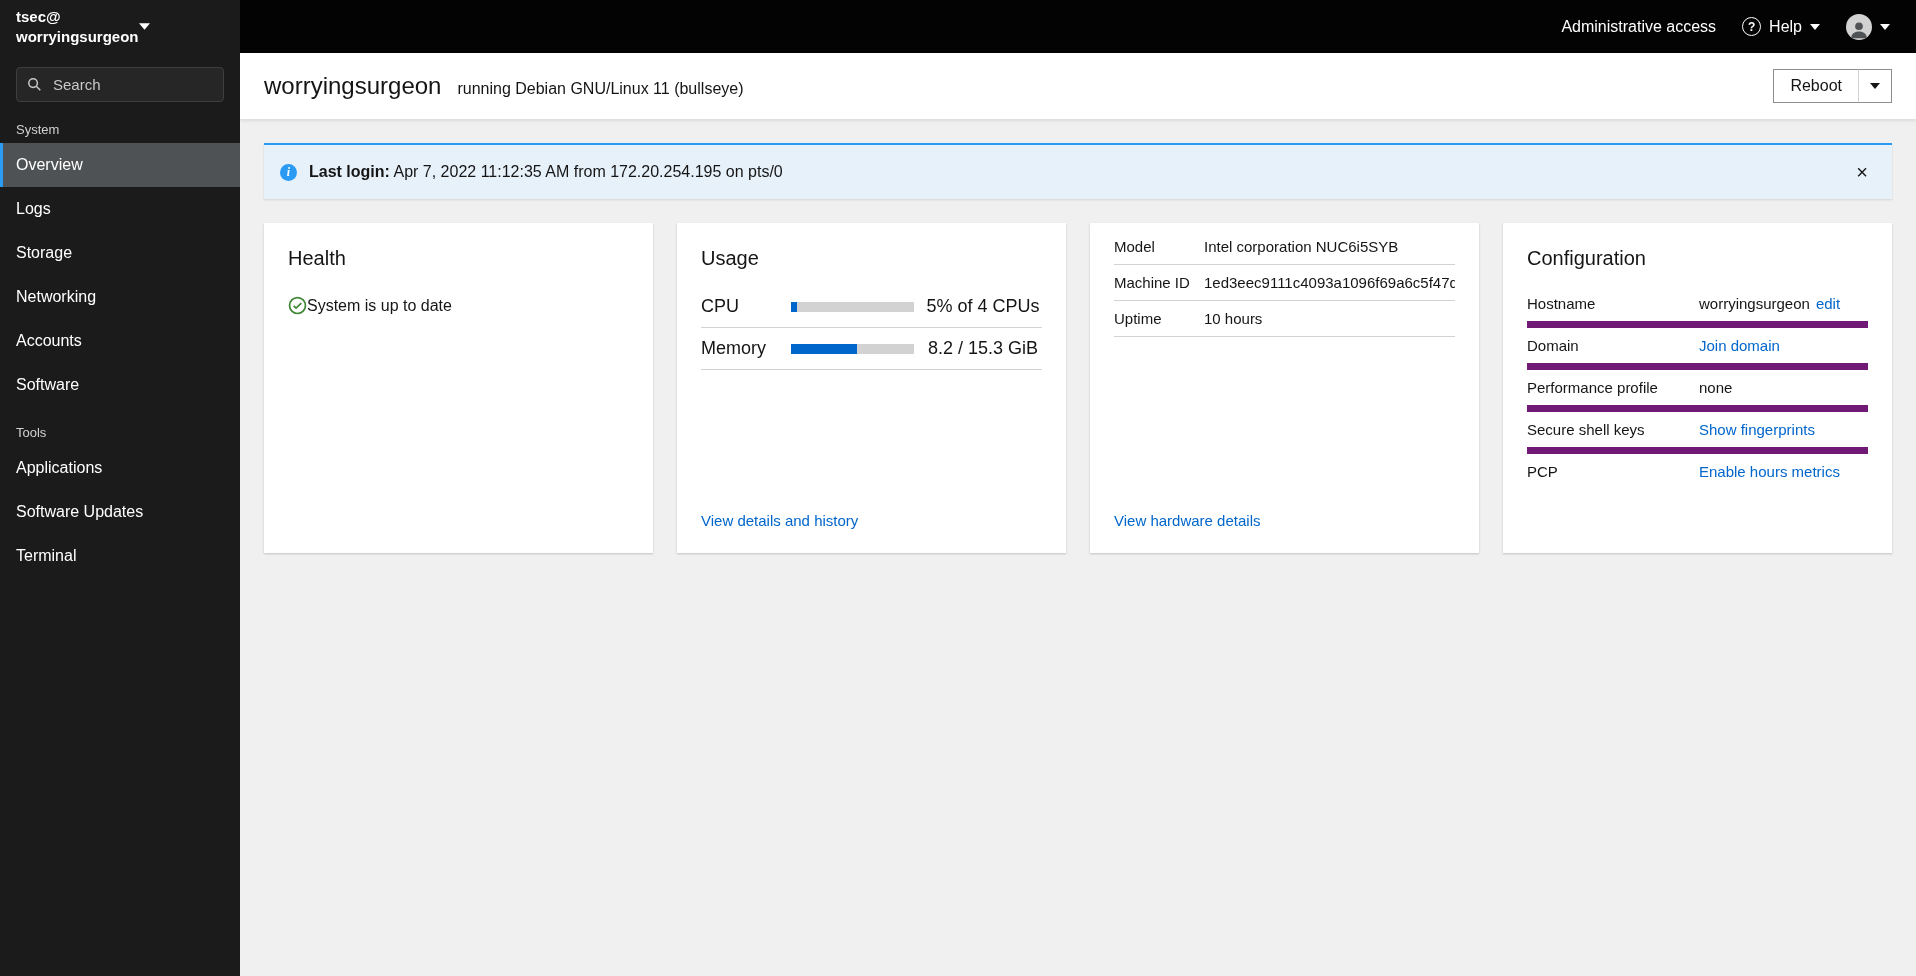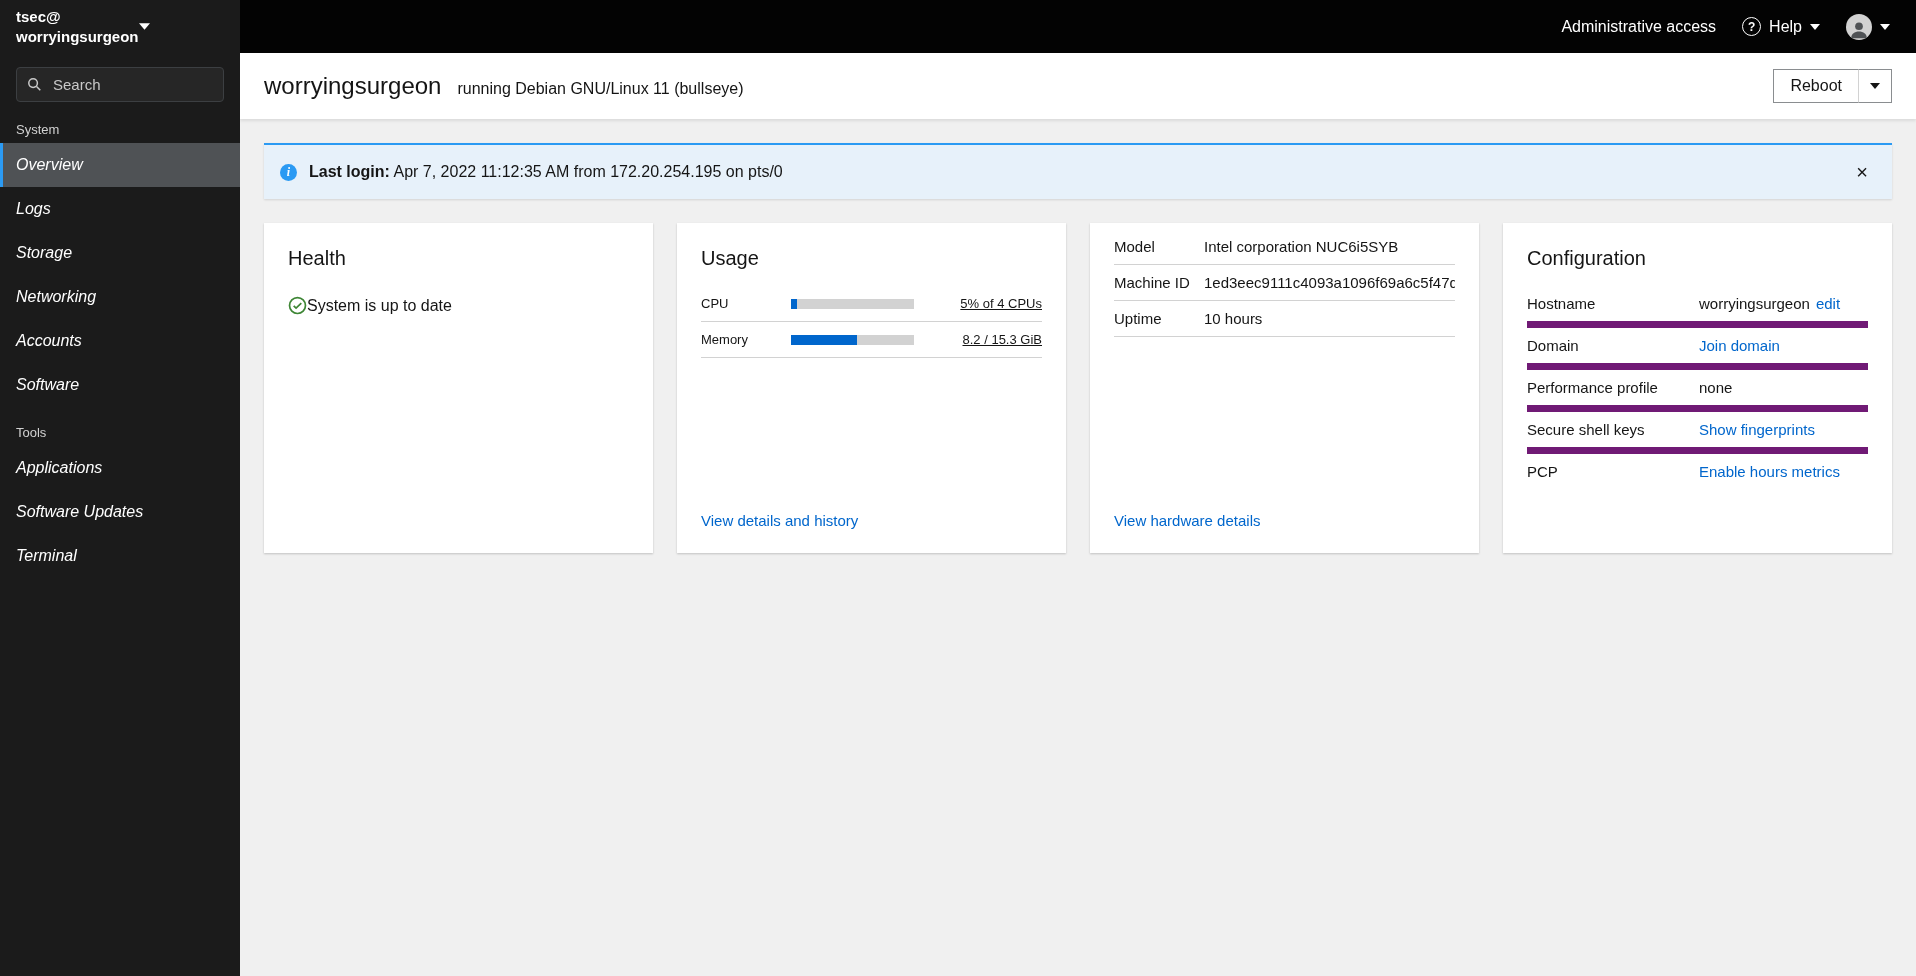--- a/index.html
+++ b/index.html
@@ -40,21 +40,20 @@
     color: #f0f0f0; font-size: 15px; width: 100%; font-family: inherit;
   }
   .search-box input::placeholder { color: #c8c8c8; }
 
   .nav-section-title { padding: 18px 16px 6px; font-size: 13px; color: #d2d2d2; }
   .nav-item {
     display: flex; align-items: center;
     padding: 13px 16px 13px 13px; font-size: 16px; color: #fff;
     cursor: pointer; border-left: 3px solid transparent;
     text-decoration: none;
-    font-style: italic;
   }
   .nav-item.active { background: #4f5255; border-left-color: #2b9af3; }
 
   
   .masthead {
     grid-column: 2; grid-row: 1;
     background: #030303; color: #fff;
     display: flex; align-items: center; justify-content: flex-end;
     gap: 2px; padding: 0 14px;
   }
@@ -136,23 +135,23 @@
   .card-footer { padding: 14px 24px 24px; margin-top: auto; font-size: 15px; }
   .link { color: #0066cc; text-decoration: none; cursor: pointer; }
 
   .health-status { display: flex; align-items: center; padding-top: 10px; font-size: 16px; }
   .check-icon { width: 19px; height: 19px; flex: none; display: inline-flex; }
 
   .usage-row {
     display: grid; grid-template-columns: 80px 1fr 118px;
     align-items: center; gap: 10px;
     padding: 10px 0; border-bottom: 1px solid #d2d2d2;
-    font-size: 13px;
-  }
-  .usage-value { text-align: right; white-space: nowrap; text-decoration: underline; }
+    font-size: 18px;
+  }
+  .usage-value { text-align: center; white-space: nowrap; }
   .progress-track { height: 10px; background: #d2d2d2; width: 100%; }
   .progress-fill { height: 100%; background: #0066cc; }
 
   .kv-row {
     display: grid; grid-template-columns: 82px 1fr; gap: 8px;
     padding: 9px 0; border-bottom: 1px solid #d2d2d2;
     font-size: 15px; align-items: baseline;
   }
   .kv-value { white-space: nowrap; overflow: hidden; }
 

